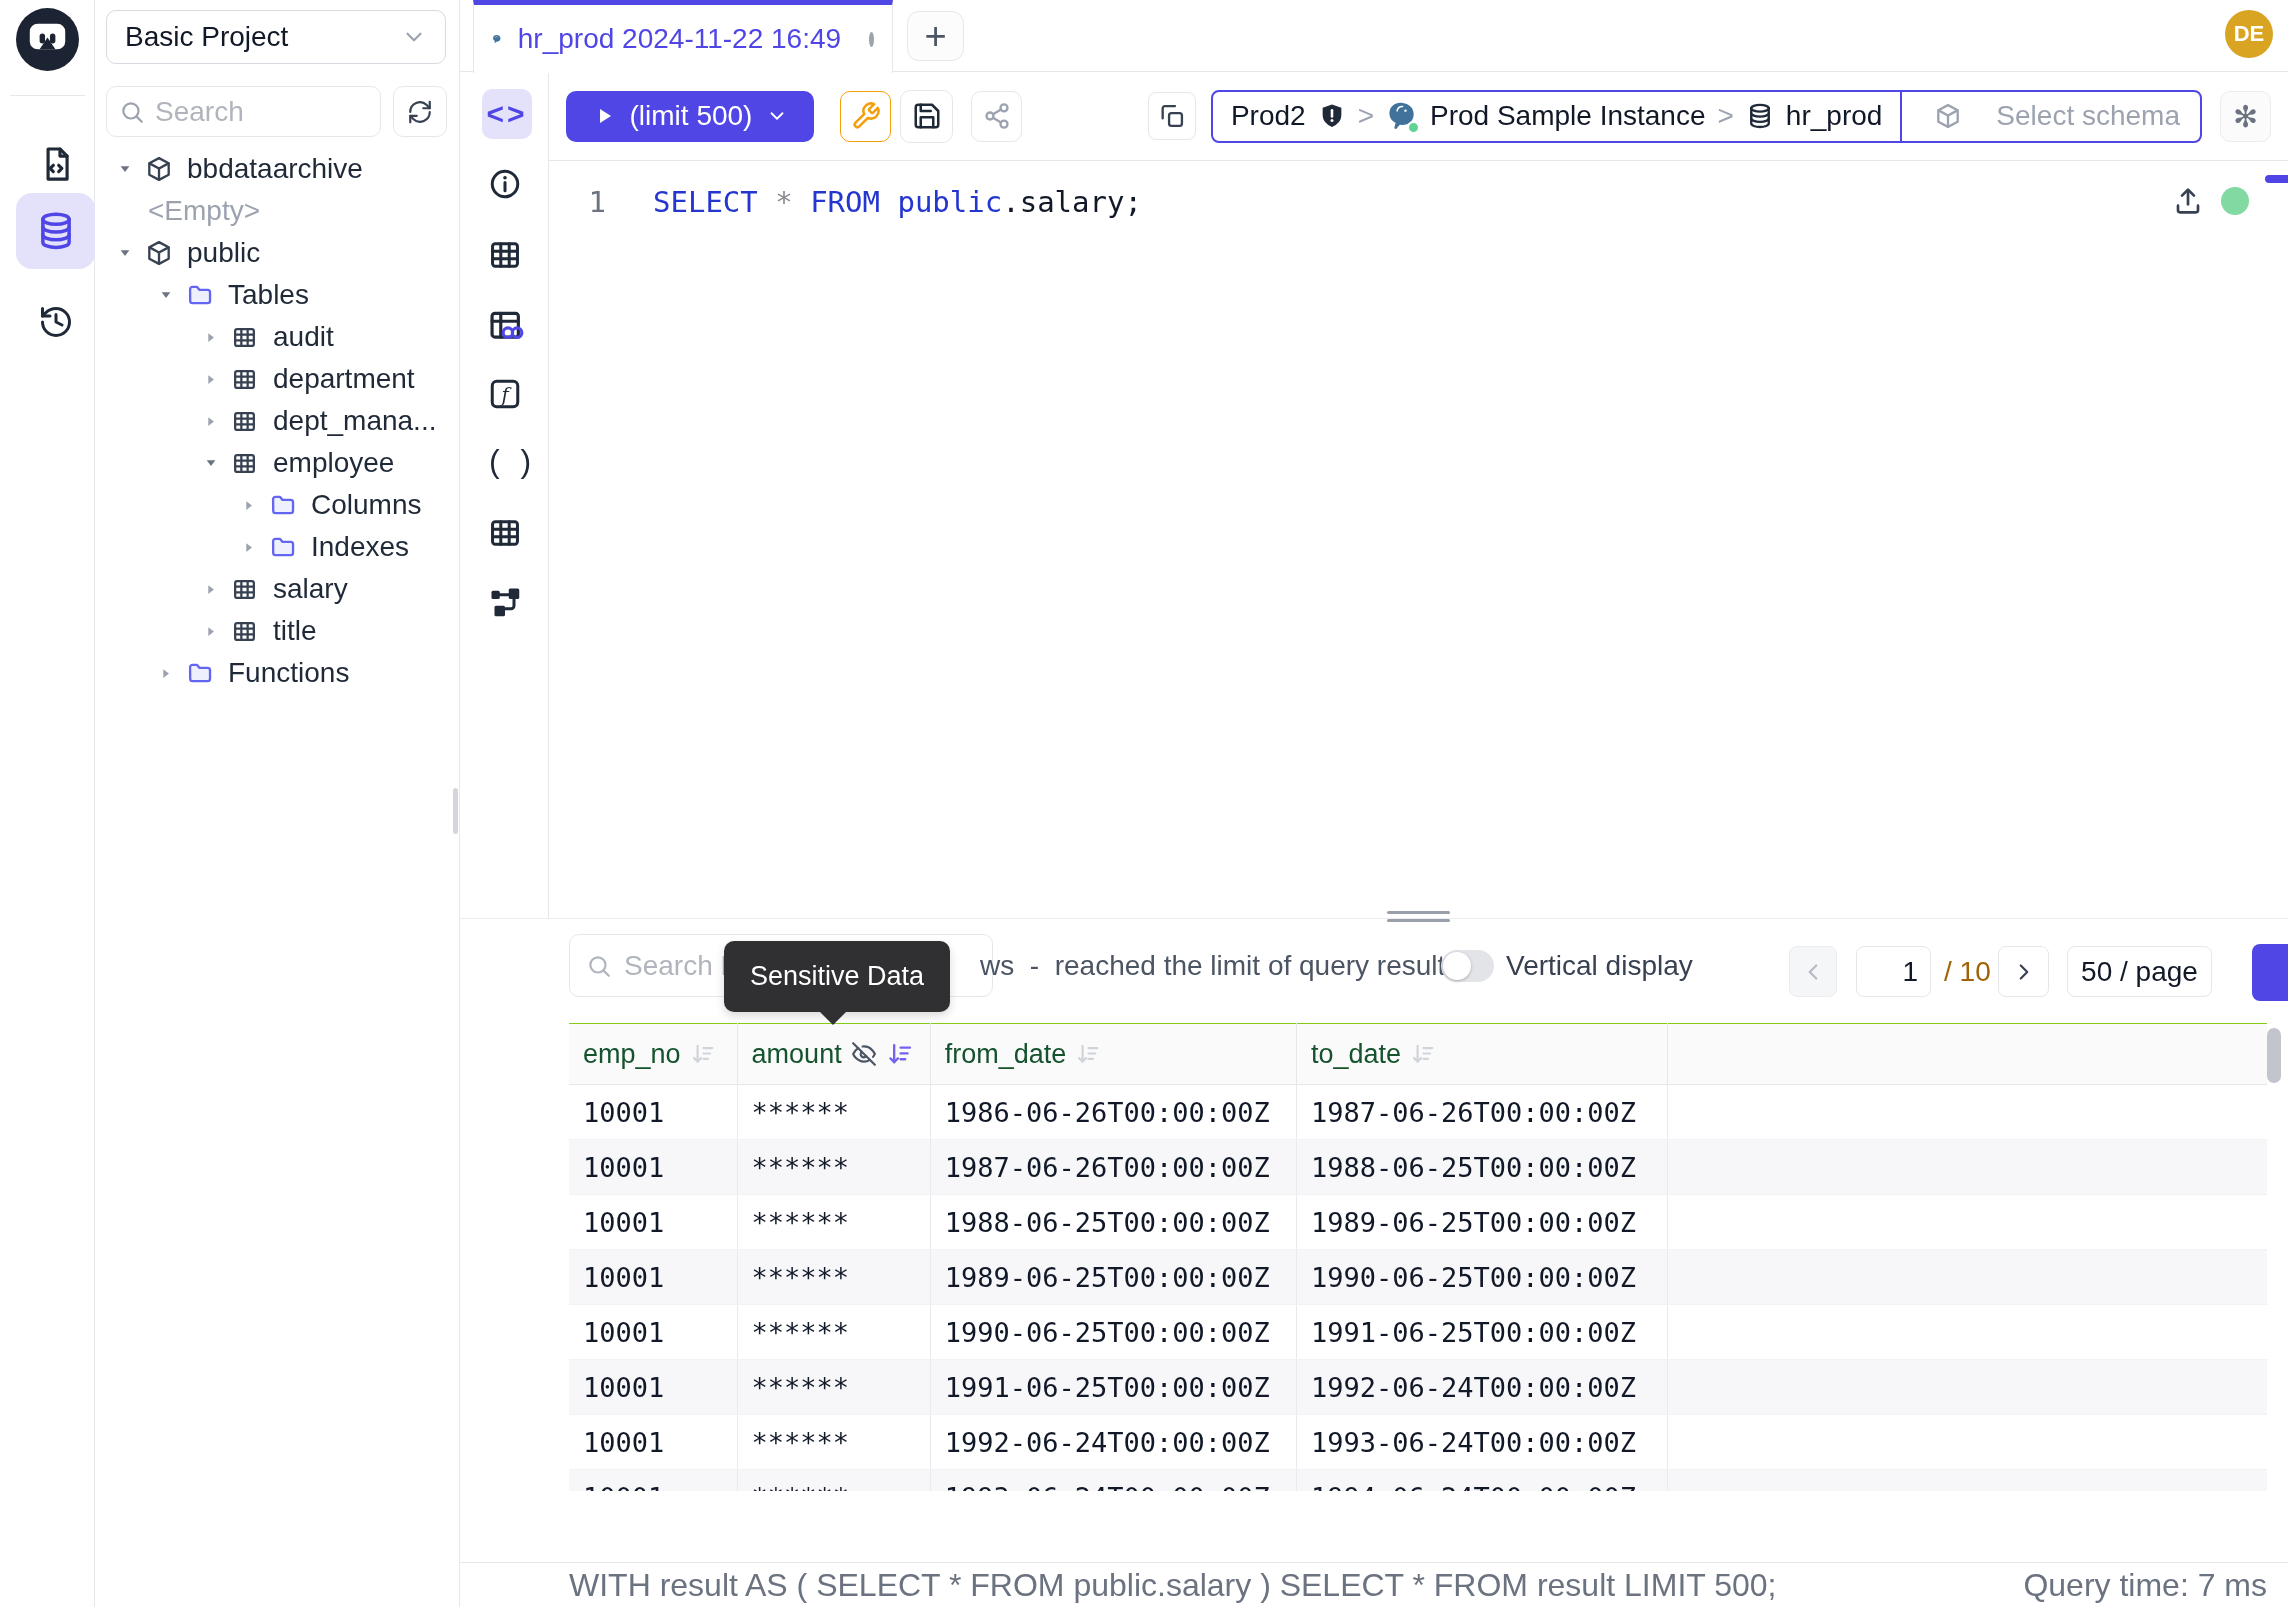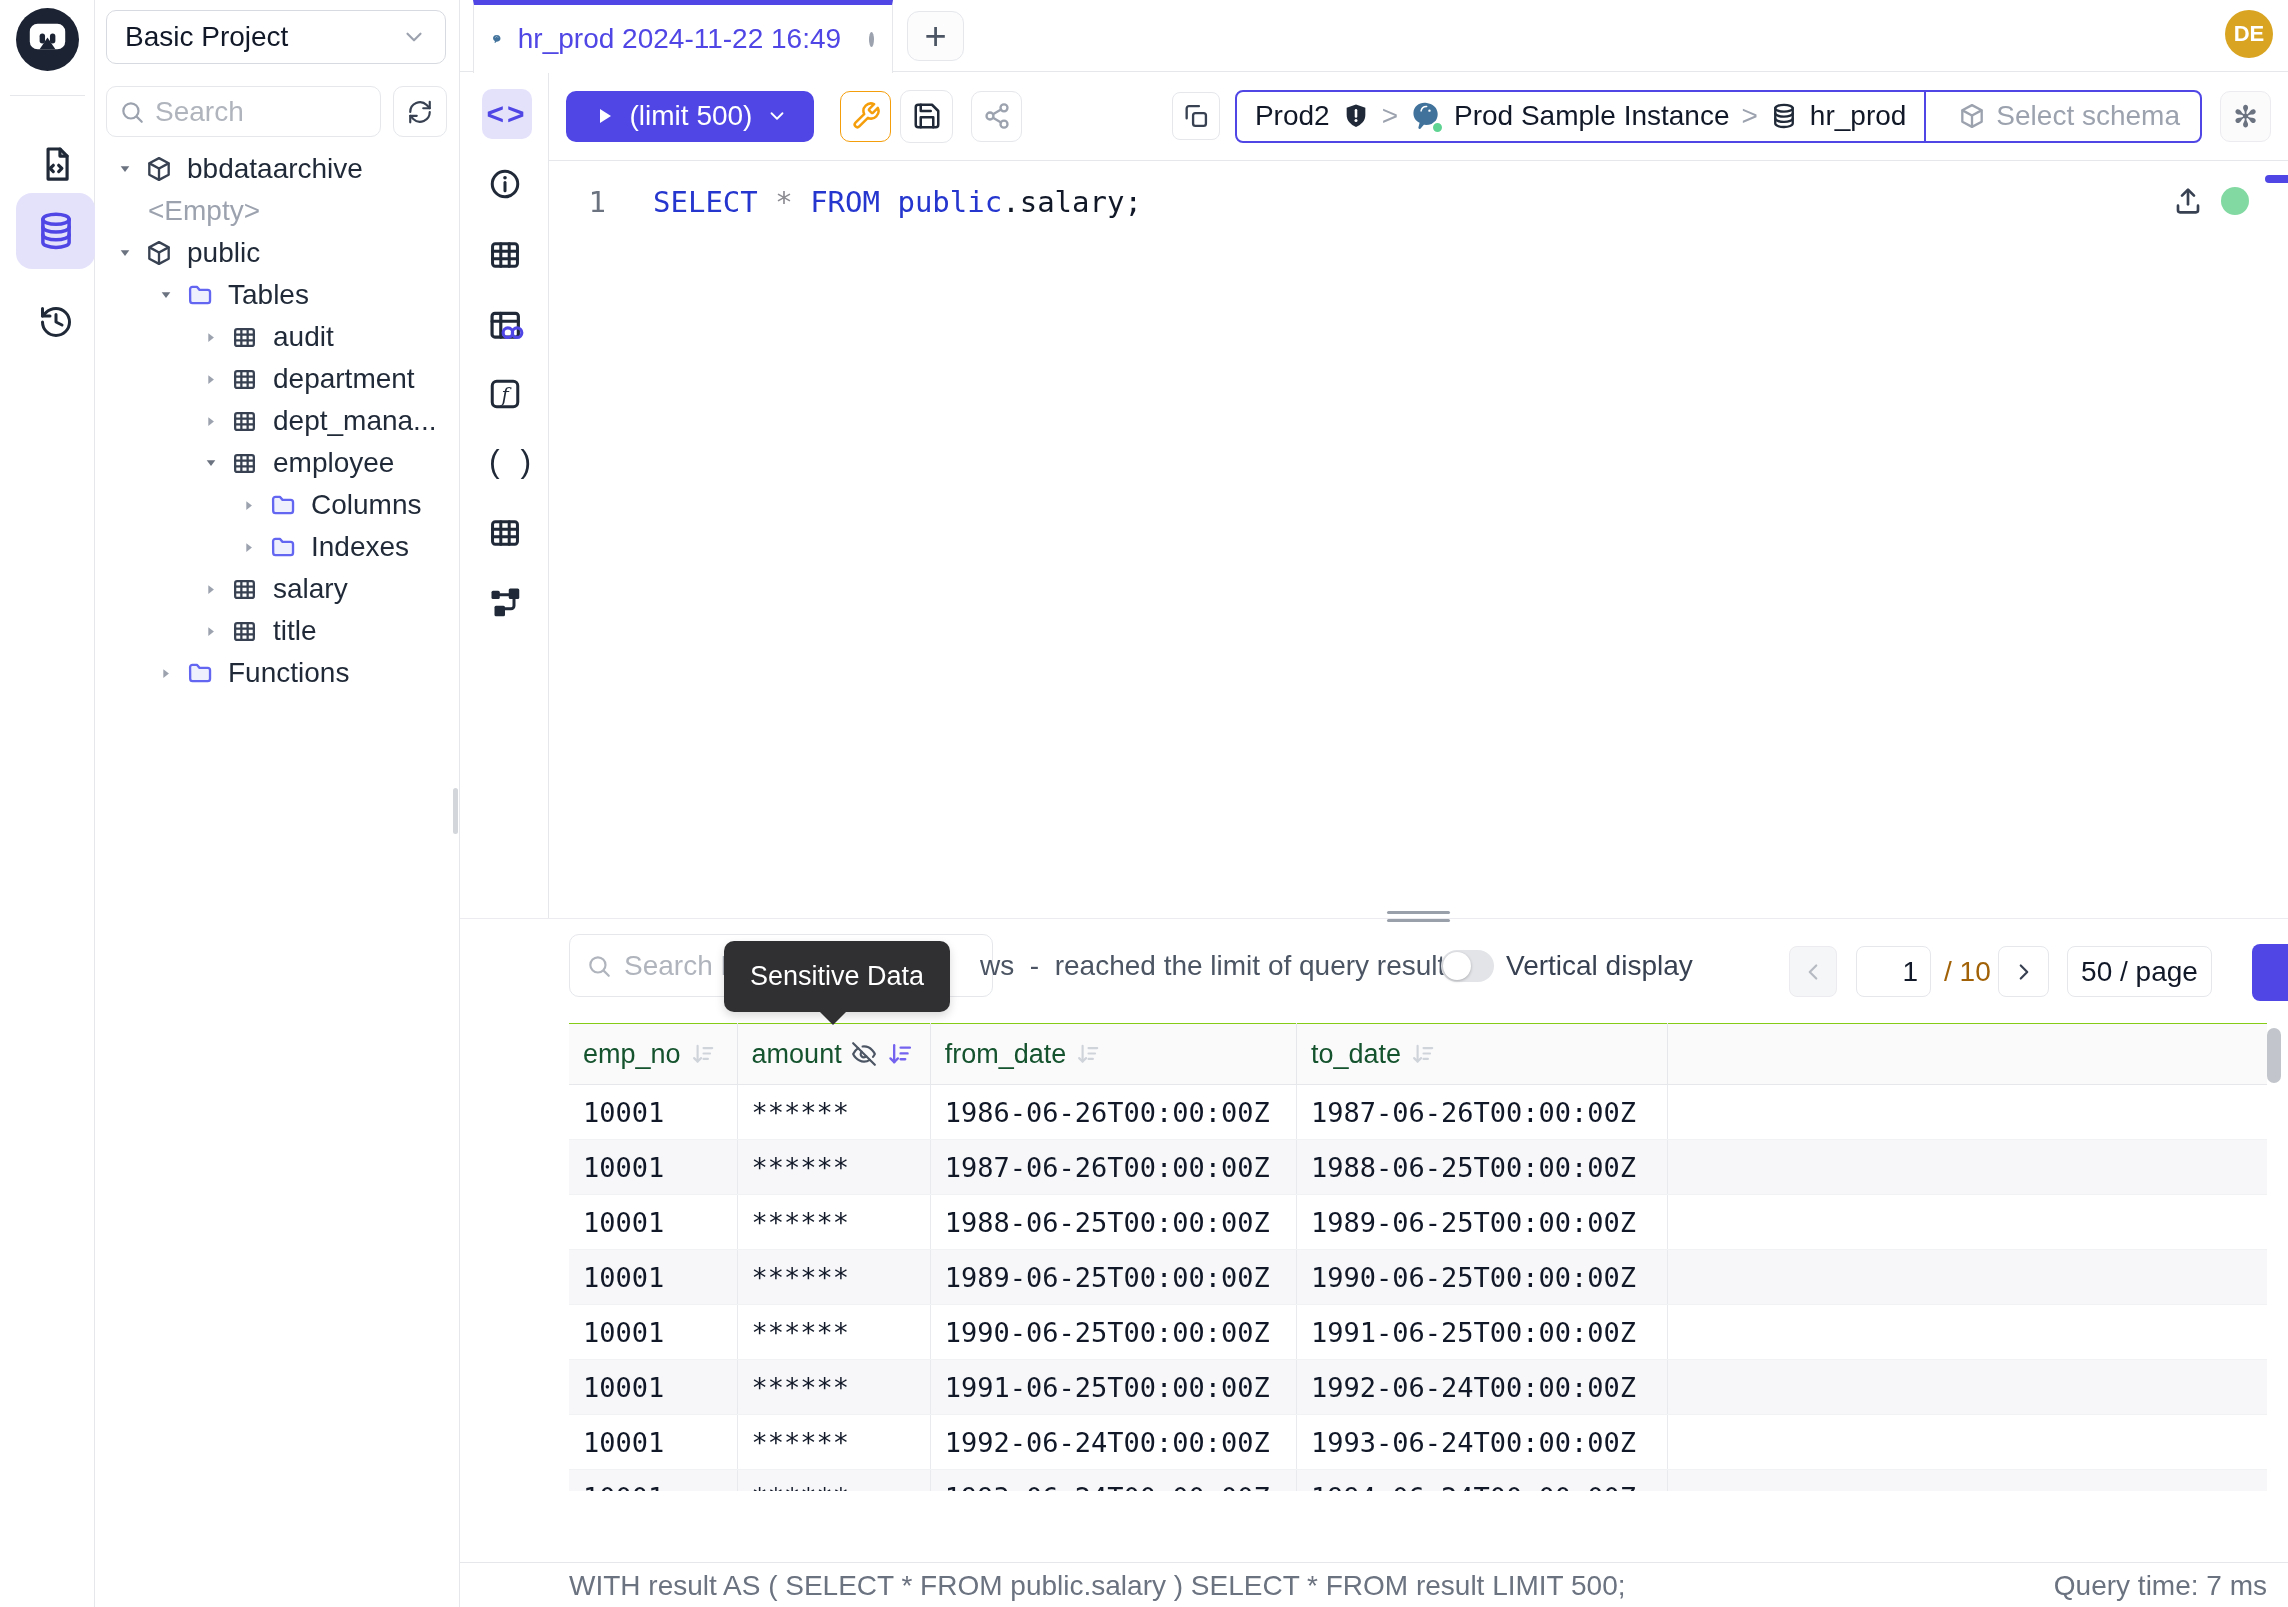--- a/index.html
+++ b/index.html
@@ -51,21 +51,21 @@
 
   .ed-toolbar { position:absolute; left:89px; top:72px; right:0; height:89px; border-bottom:1px solid #e5e7eb; display:flex; align-items:center; padding:0 18px 0 17px; background:#fff; }
   .run-btn { height:51px; min-width:248px; background:#4f46e5; color:#fff; border-radius:10px; display:flex; align-items:center; justify-content:center; gap:14px; padding:0 20px; }
   .sq-btn { width:51px; height:51px; border:1px solid #e5e7eb; border-radius:10px; display:flex; align-items:center; justify-content:center; background:#fff; }
   .wrench-btn { border-color:#f59e0b; color:#f59e0b; margin-left:26px; }
   .save-btn { margin-left:9px; color:#1f2937; width:53px; height:53px; }
   .share-btn { margin-left:18px; color:#9ca3af; }
   .fmt-btn { margin-left:auto; width:48px; height:48px; color:#374151; border-radius:8px; }
   .bc-pill { margin-left:15px; height:53px; border:2px solid #4f46e5; border-radius:8px; display:flex; align-items:center; gap:12px; padding:0 0 0 18px; color:#111827; background:#fff; }
   .bc-sep { color:#9ca3af; }
-  .bc-muted { color:#9ca3af; }
+  .bc-muted { color:#9ca3af;margin-left:24px; }
   .bc-divider { align-self:stretch; border-left:2px solid #4f46e5; margin-left:6px; }
   .bc-schema { display:flex; align-items:center; gap:10px; padding:0 20px; color:#9ca3af; }
   .inst-ic { position:relative; width:32px; height:32px; }
   .inst-dot { position:absolute; right:-2px; bottom:-2px; width:13px; height:13px; border-radius:50%; background:#5fd492; border:2px solid #fff; }
   .ai-btn { margin-left:18px; width:51px; height:51px; border:1px solid #ececf0; border-radius:10px; background:#fbfbfc; color:#6b7280; font-size:30px; display:flex; align-items:center; justify-content:center; }
 
   .ed-body { position:absolute; left:89px; top:161px; right:0; height:829px; background:#fff; font-family:"DejaVu Sans Mono", monospace; font-size:29px; }
   .ed-line { display:flex; padding-top:24px; }
   .ed-gutter { width:57px; text-align:right; color:#6b7280; flex:none; }
   .ed-code { margin-left:47px; white-space:pre; color:#111827; }
@@ -101,21 +101,21 @@
   .rtable col.c0{width:168px} .rtable col.c1{width:193px} .rtable col.c2{width:366px} .rtable col.c3{width:371px} .rtable col.c4{width:599px}
   .rtable th { height:61px; background:#fafafb; border-top:1px solid #84cc16; border-bottom:1px solid #e5e7eb; border-right:1px solid #e5e7eb; font-weight:500; color:#14532d; text-align:left; padding:0 0 0 14px; }
   .rtable th:last-child { border-right:none; }
   .rtable th .hwrap { display:flex; align-items:center; gap:9px; }
   .rtable td { height:55px; border-right:1px solid #e9eaee; border-bottom:1px solid #f1f2f4; padding:0 0 0 14px; font-family:"DejaVu Sans Mono", monospace; color:#111827; white-space:nowrap; }
   .rtable td:last-child { border-right:none; }
   .rtable tr.even td { background:#f7f7f9; }
   .sort-ic { color:#cfd3da; } .sort-ic.active { color:#7463ee; }
   .eyeoff-ic { color:#4b5563; }
 
-  .statusbar { position:absolute; left:0; bottom:0; right:0; height:46px; border-top:1px solid #e5e7eb; background:#fff; display:flex; align-items:center; justify-content:space-between; padding:0 22px 0 109px; color:#6b7280; font-size:28px; }
+  .statusbar { position:absolute; left:0; bottom:0; right:0; height:46px; border-top:1px solid #e5e7eb; background:#fff; display:flex; align-items:center; justify-content:space-between; padding:0 22px 0 109px; color:#6b7280; font-size:32px; }
   .statusbar .sq { white-space:nowrap; overflow:hidden; }
 </style>
 </head>
 <body>
 
 <svg width="0" height="0" style="position:absolute">
   <defs>
     <symbol id="sym-caret-down" viewBox="0 0 24 24">
         <path d="M5.5 8h13l-6.5 8.5z" fill="currentColor"></path>
       </symbol>

